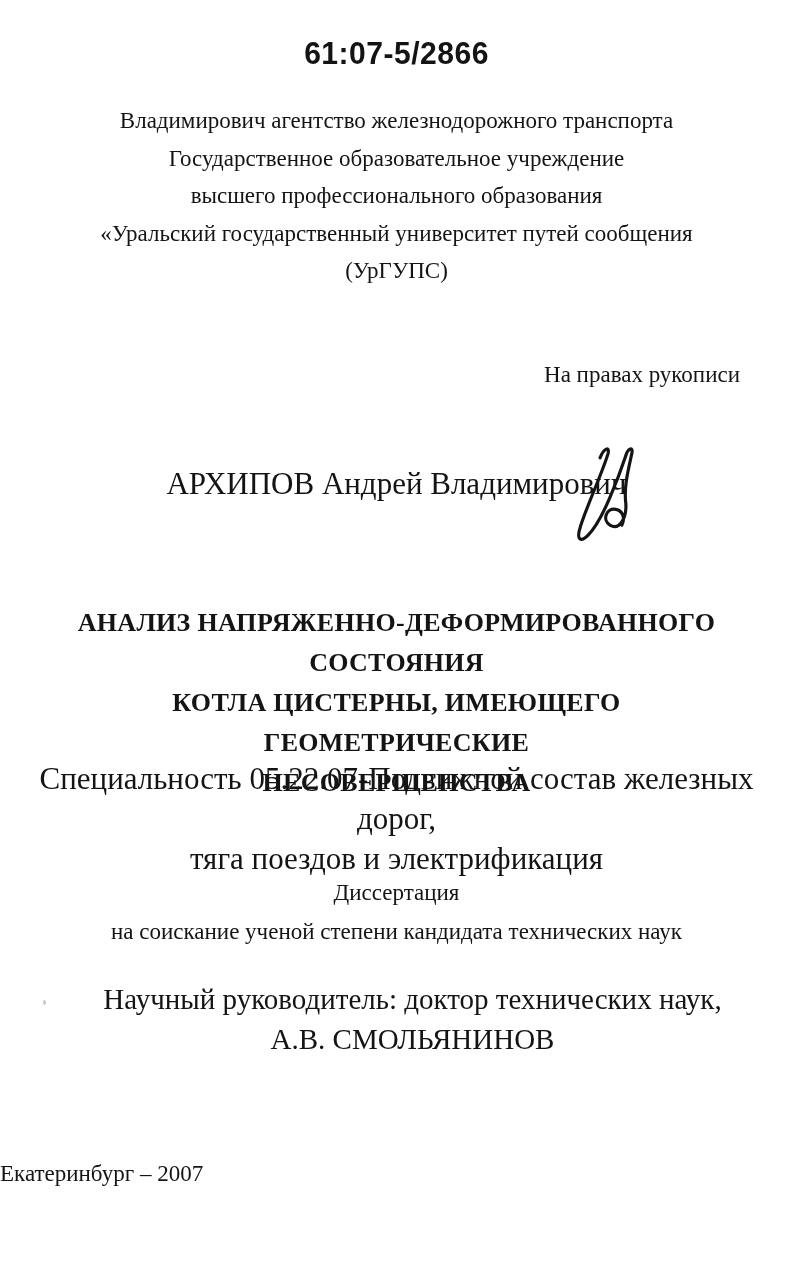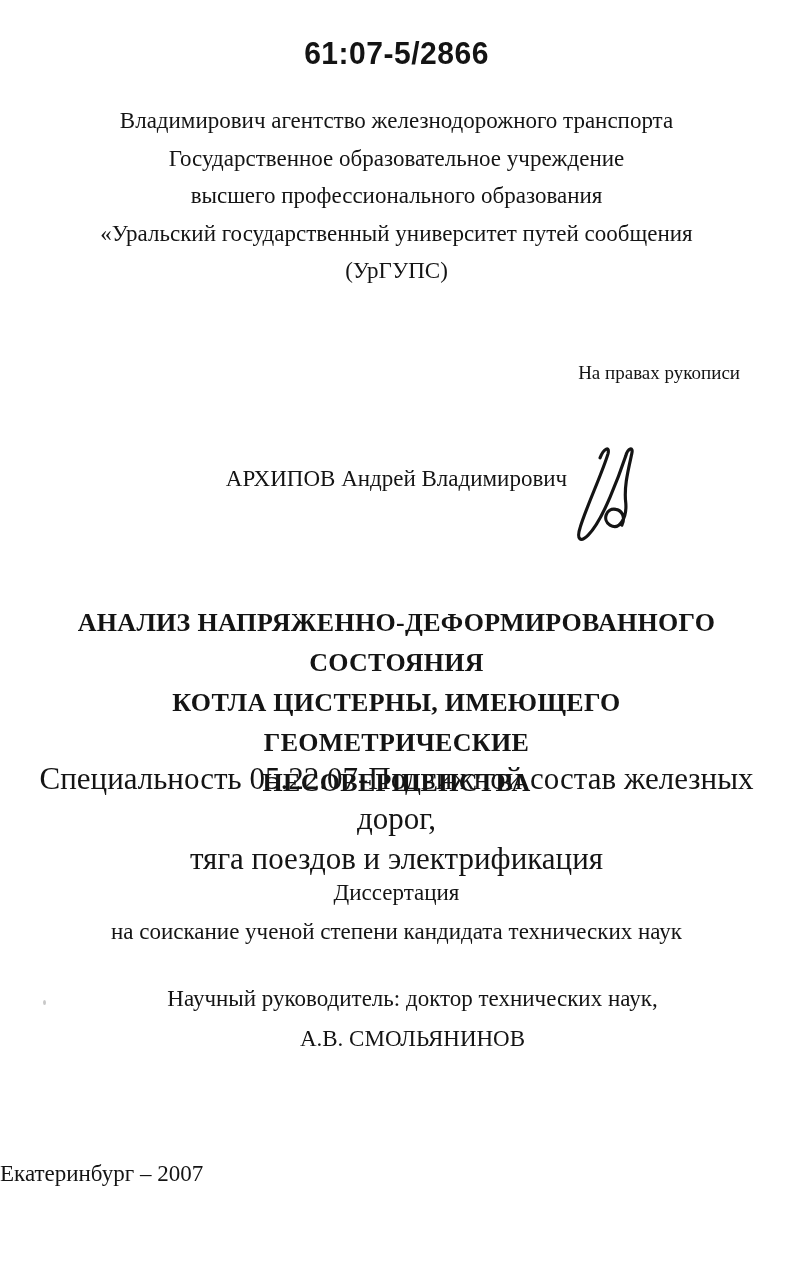--- a/index.html
+++ b/index.html
@@ -38,29 +38,29 @@
     left: 0;
     width: 100%;
     text-align: center;
     font-size: 23px;
     line-height: 37.5px;
   }
   .manuscript-note {
     position: absolute;
     top: 348px;
     right: 53px;
-    font-size: 19px;
+    font-size: 23px;
   }
   .author-row {
     position: absolute;
     top: 452px;
     left: 0;
     width: 100%;
     text-align: center;
-    font-size: 23px;
+    font-size: 31px;
   }
   .signature {
     position: absolute;
     top: 426px;
     left: 570px;
     width: 70px;
     height: 104px;
   }
   .signature svg { width: 100%; height: 100%; }
   .title-block {
@@ -91,21 +91,21 @@
     text-align: center;
     font-size: 23px;
     line-height: 38.5px;
   }
   .supervisor {
     position: absolute;
     top: 965px;
     left: 0;
     width: 100%;
     text-align: center;
-    font-size: 23px;
+    font-size: 29px;
     line-height: 40px;
     padding-left: 32px;
   }
   .footer {
     position: absolute;
     top: 1147px;
     left: 0;
     width: 100%;
     font-size: 23px;
   }

